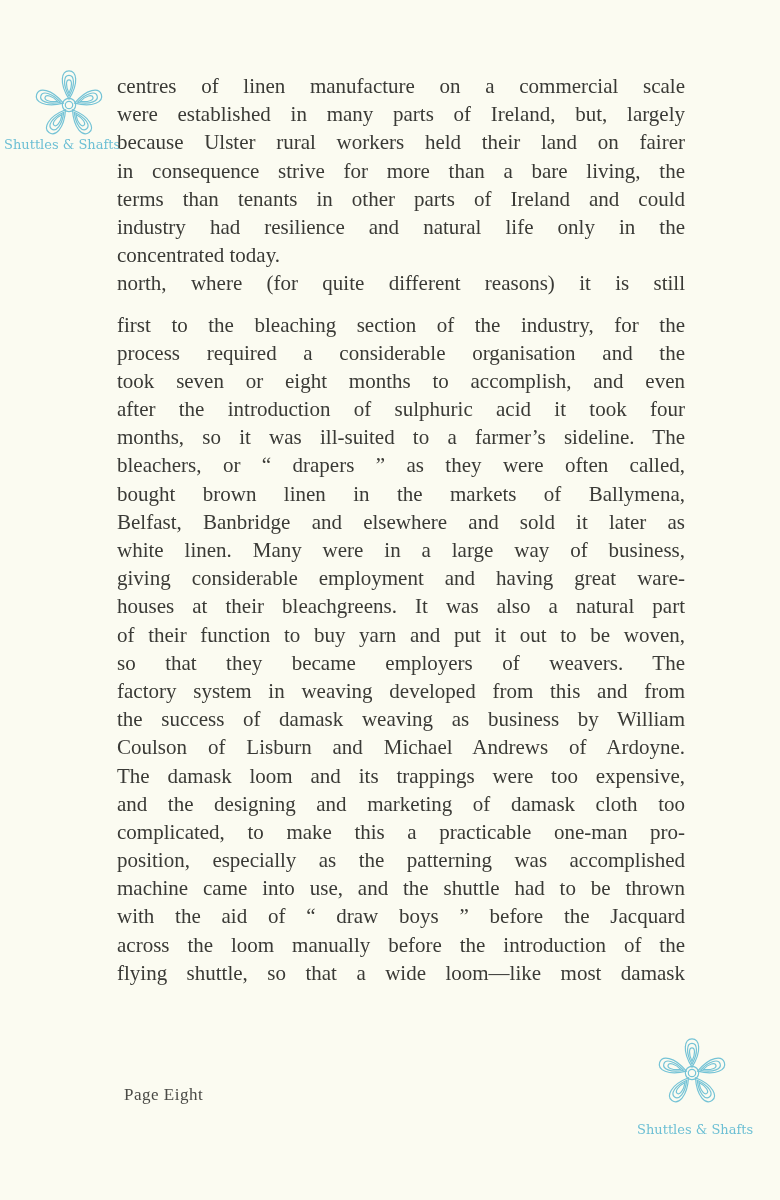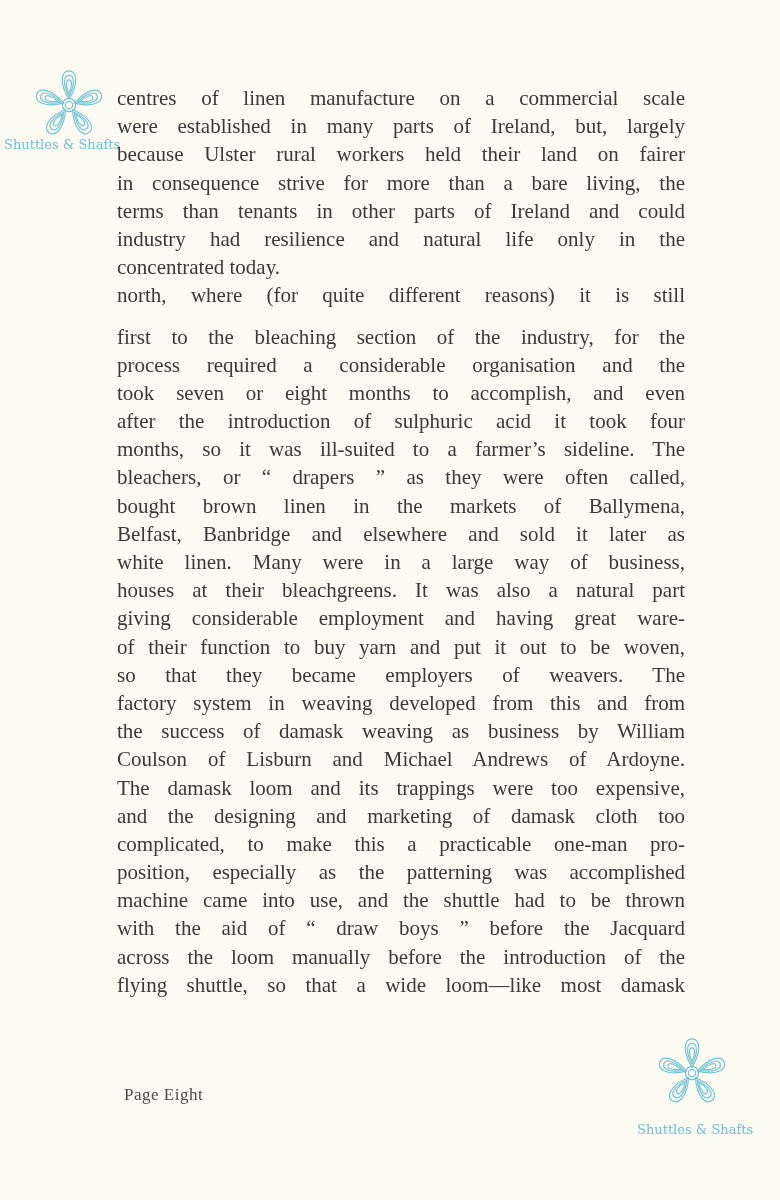--- a/index.html
+++ b/index.html
@@ -11,21 +11,21 @@
       height: 1200px;
       background: #fbfbf1;
       position: relative;
       overflow: hidden;
       font-family: "Liberation Serif", "DejaVu Serif", serif;
       color: #3a3a36;
     }
     .page-body {
       position: absolute;
       left: 117px;
-      top: 84px;
+      top: 72px;
       width: 568px;
     }
     .paragraph {
       margin: 0;
       font-size: 21px;
       line-height: 28.2px;
       text-align: justify;
       text-align-last: justify;
     }
     .paragraph .line {
@@ -118,22 +118,22 @@
   <p class="paragraph p2">
     <span class="line">first to the bleaching section of the industry, for the</span>
     <span class="line">process required a considerable organisation and the</span>
     <span class="line">took seven or eight months to accomplish, and even</span>
     <span class="line">after the introduction of sulphuric acid it took four</span>
     <span class="line">months, so it was ill-suited to a farmer’s sideline.  The</span>
     <span class="line">bleachers, or “ drapers ” as they were often called,</span>
     <span class="line">bought brown linen in the markets of Ballymena,</span>
     <span class="line">Belfast, Banbridge and elsewhere and sold it later as</span>
     <span class="line">white linen.  Many were in a large way of business,</span>
+    <span class="line">giving considerable employment and having great ware-</span>
     <span class="line">houses at their bleachgreens.  It was also a natural part</span>
-    <span class="line">giving considerable employment and having great ware-</span>
     <span class="line">of their function to buy yarn and put it out to be woven,</span>
     <span class="line">so that they became employers of weavers.  The</span>
     <span class="line">factory system in weaving developed from this and from</span>
     <span class="line">the success of damask weaving as business by William</span>
     <span class="line">Coulson of Lisburn and Michael Andrews of Ardoyne.</span>
     <span class="line">The damask loom and its trappings were too expensive,</span>
     <span class="line">and the designing and marketing of damask cloth too</span>
     <span class="line">complicated, to make this a practicable one-man pro-</span>
     <span class="line">position, especially as the patterning was accomplished</span>
     <span class="line">machine came into use, and the shuttle had to be thrown</span>

